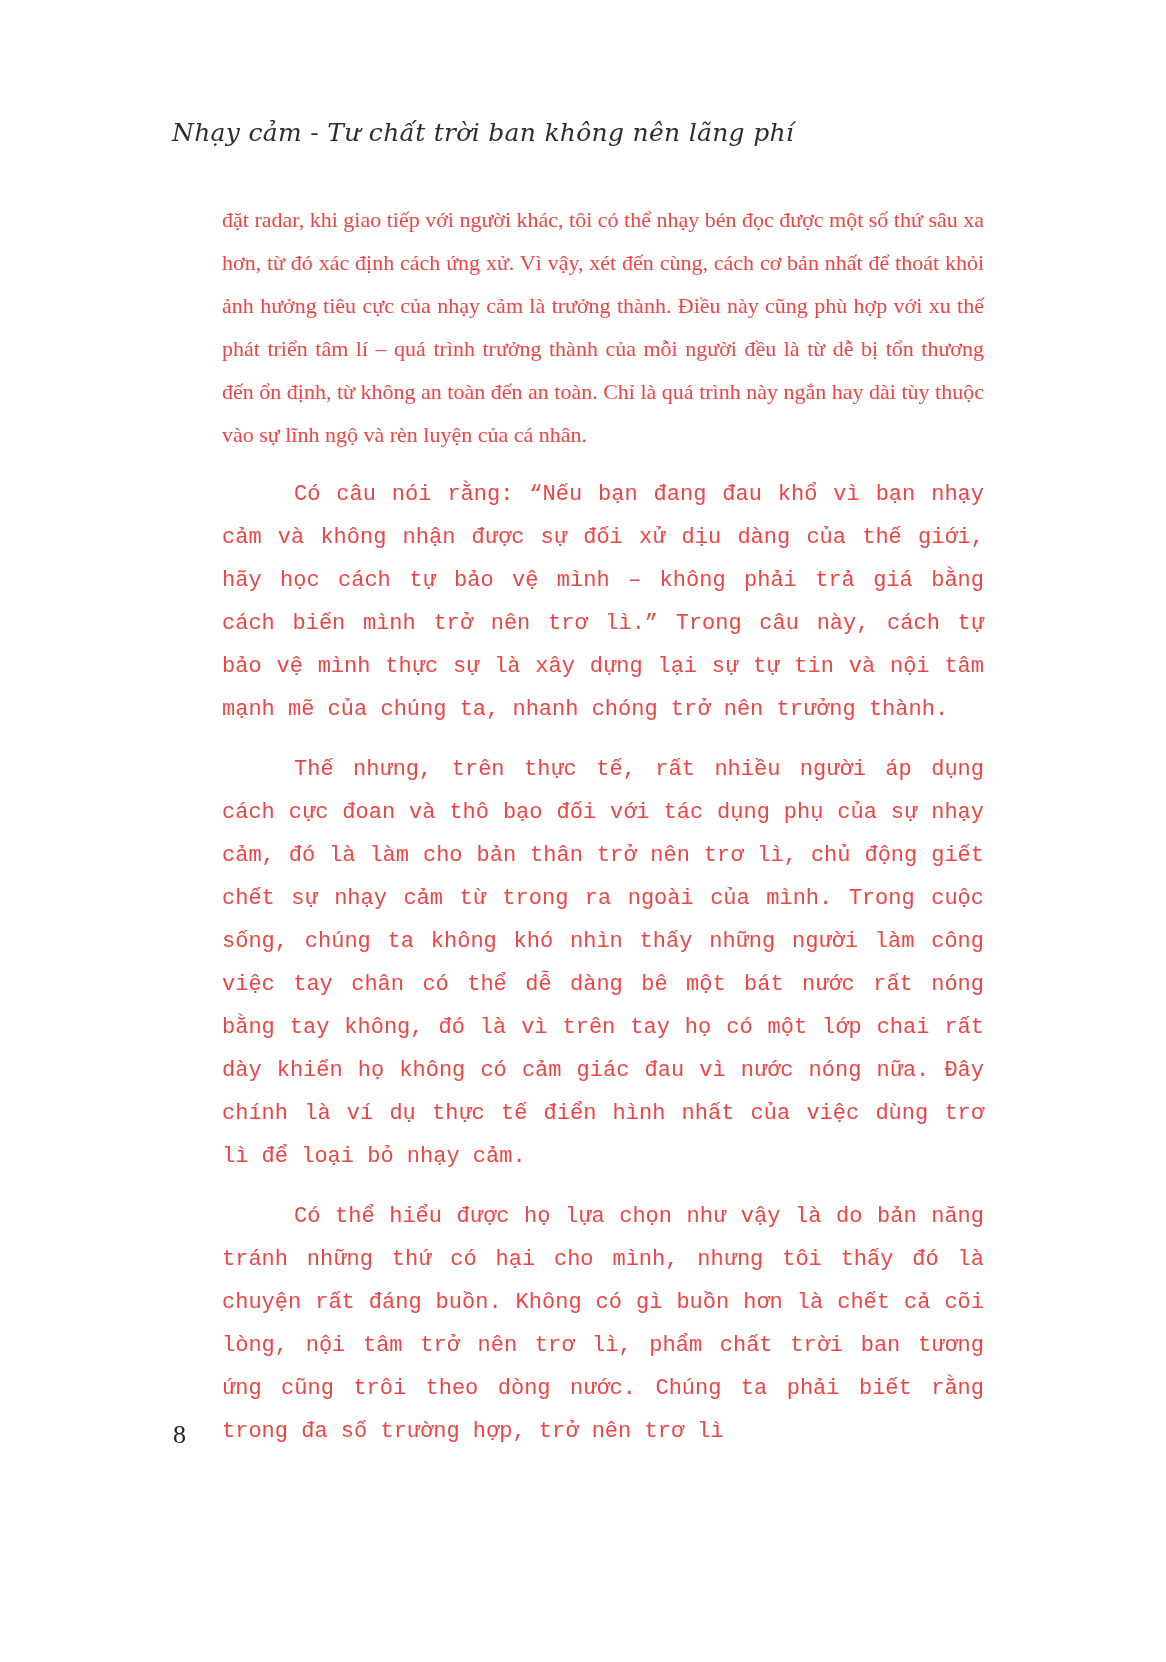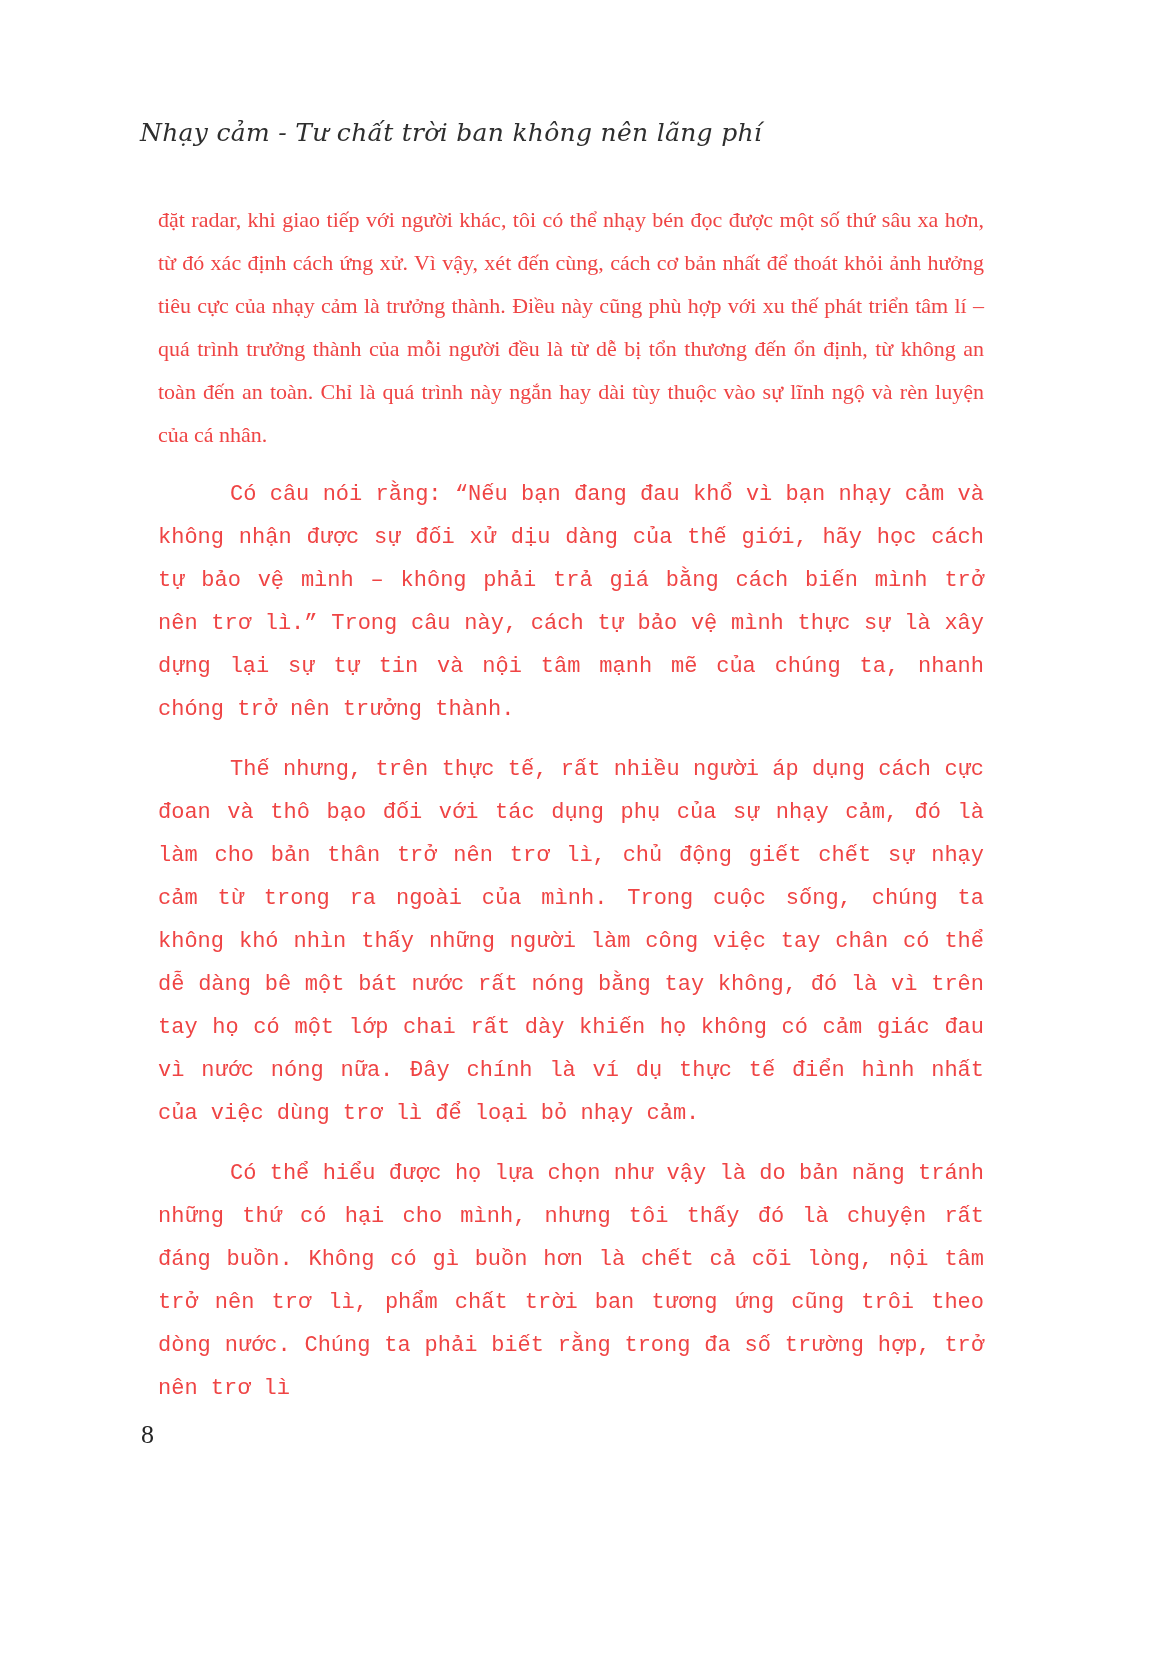--- a/index.html
+++ b/index.html
@@ -1,15 +1,15 @@
 <!DOCTYPE html>
 <html><head>
   <meta charset="utf-8">
   <style>
-    * { box-sizing: border-box; }
+    * { box-sizing: border-box; padding-left: 32px; }
     html, body {
       margin: 0;
       padding: 0;
       background: #ffffff;
     }
     .page {
       position: relative;
       width: 1166px;
       height: 1662px;
       background: #ffffff;

